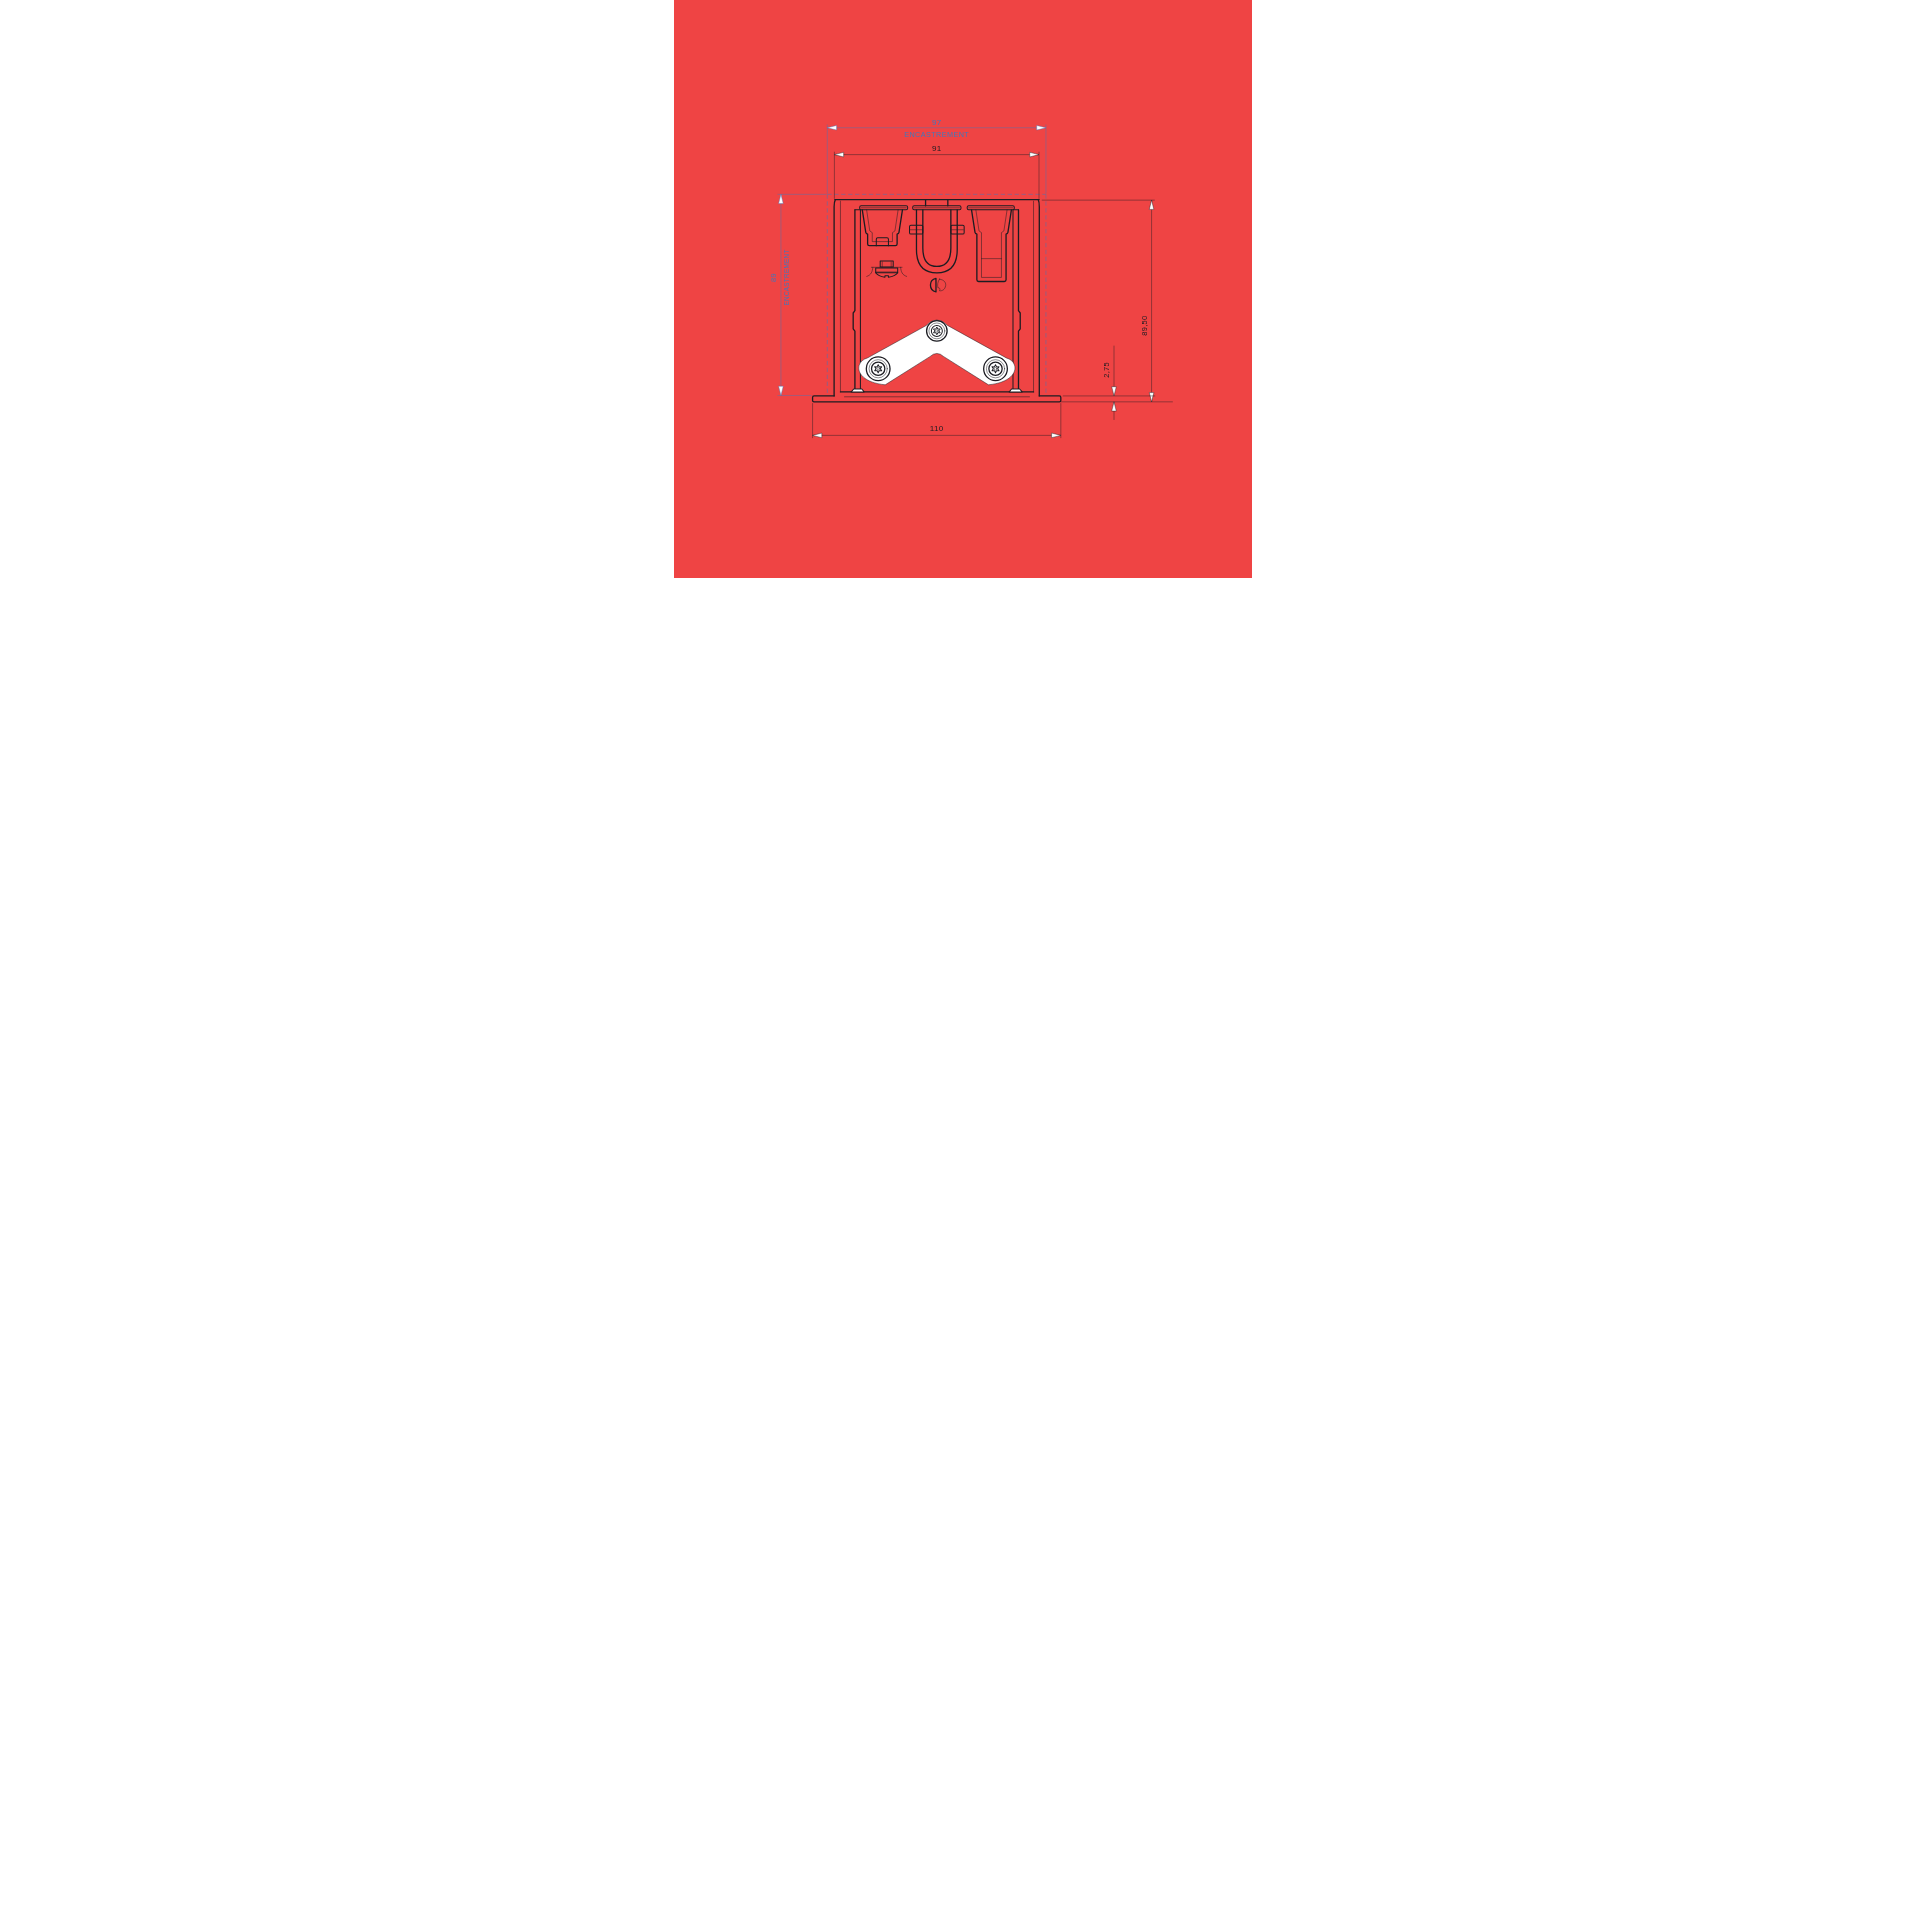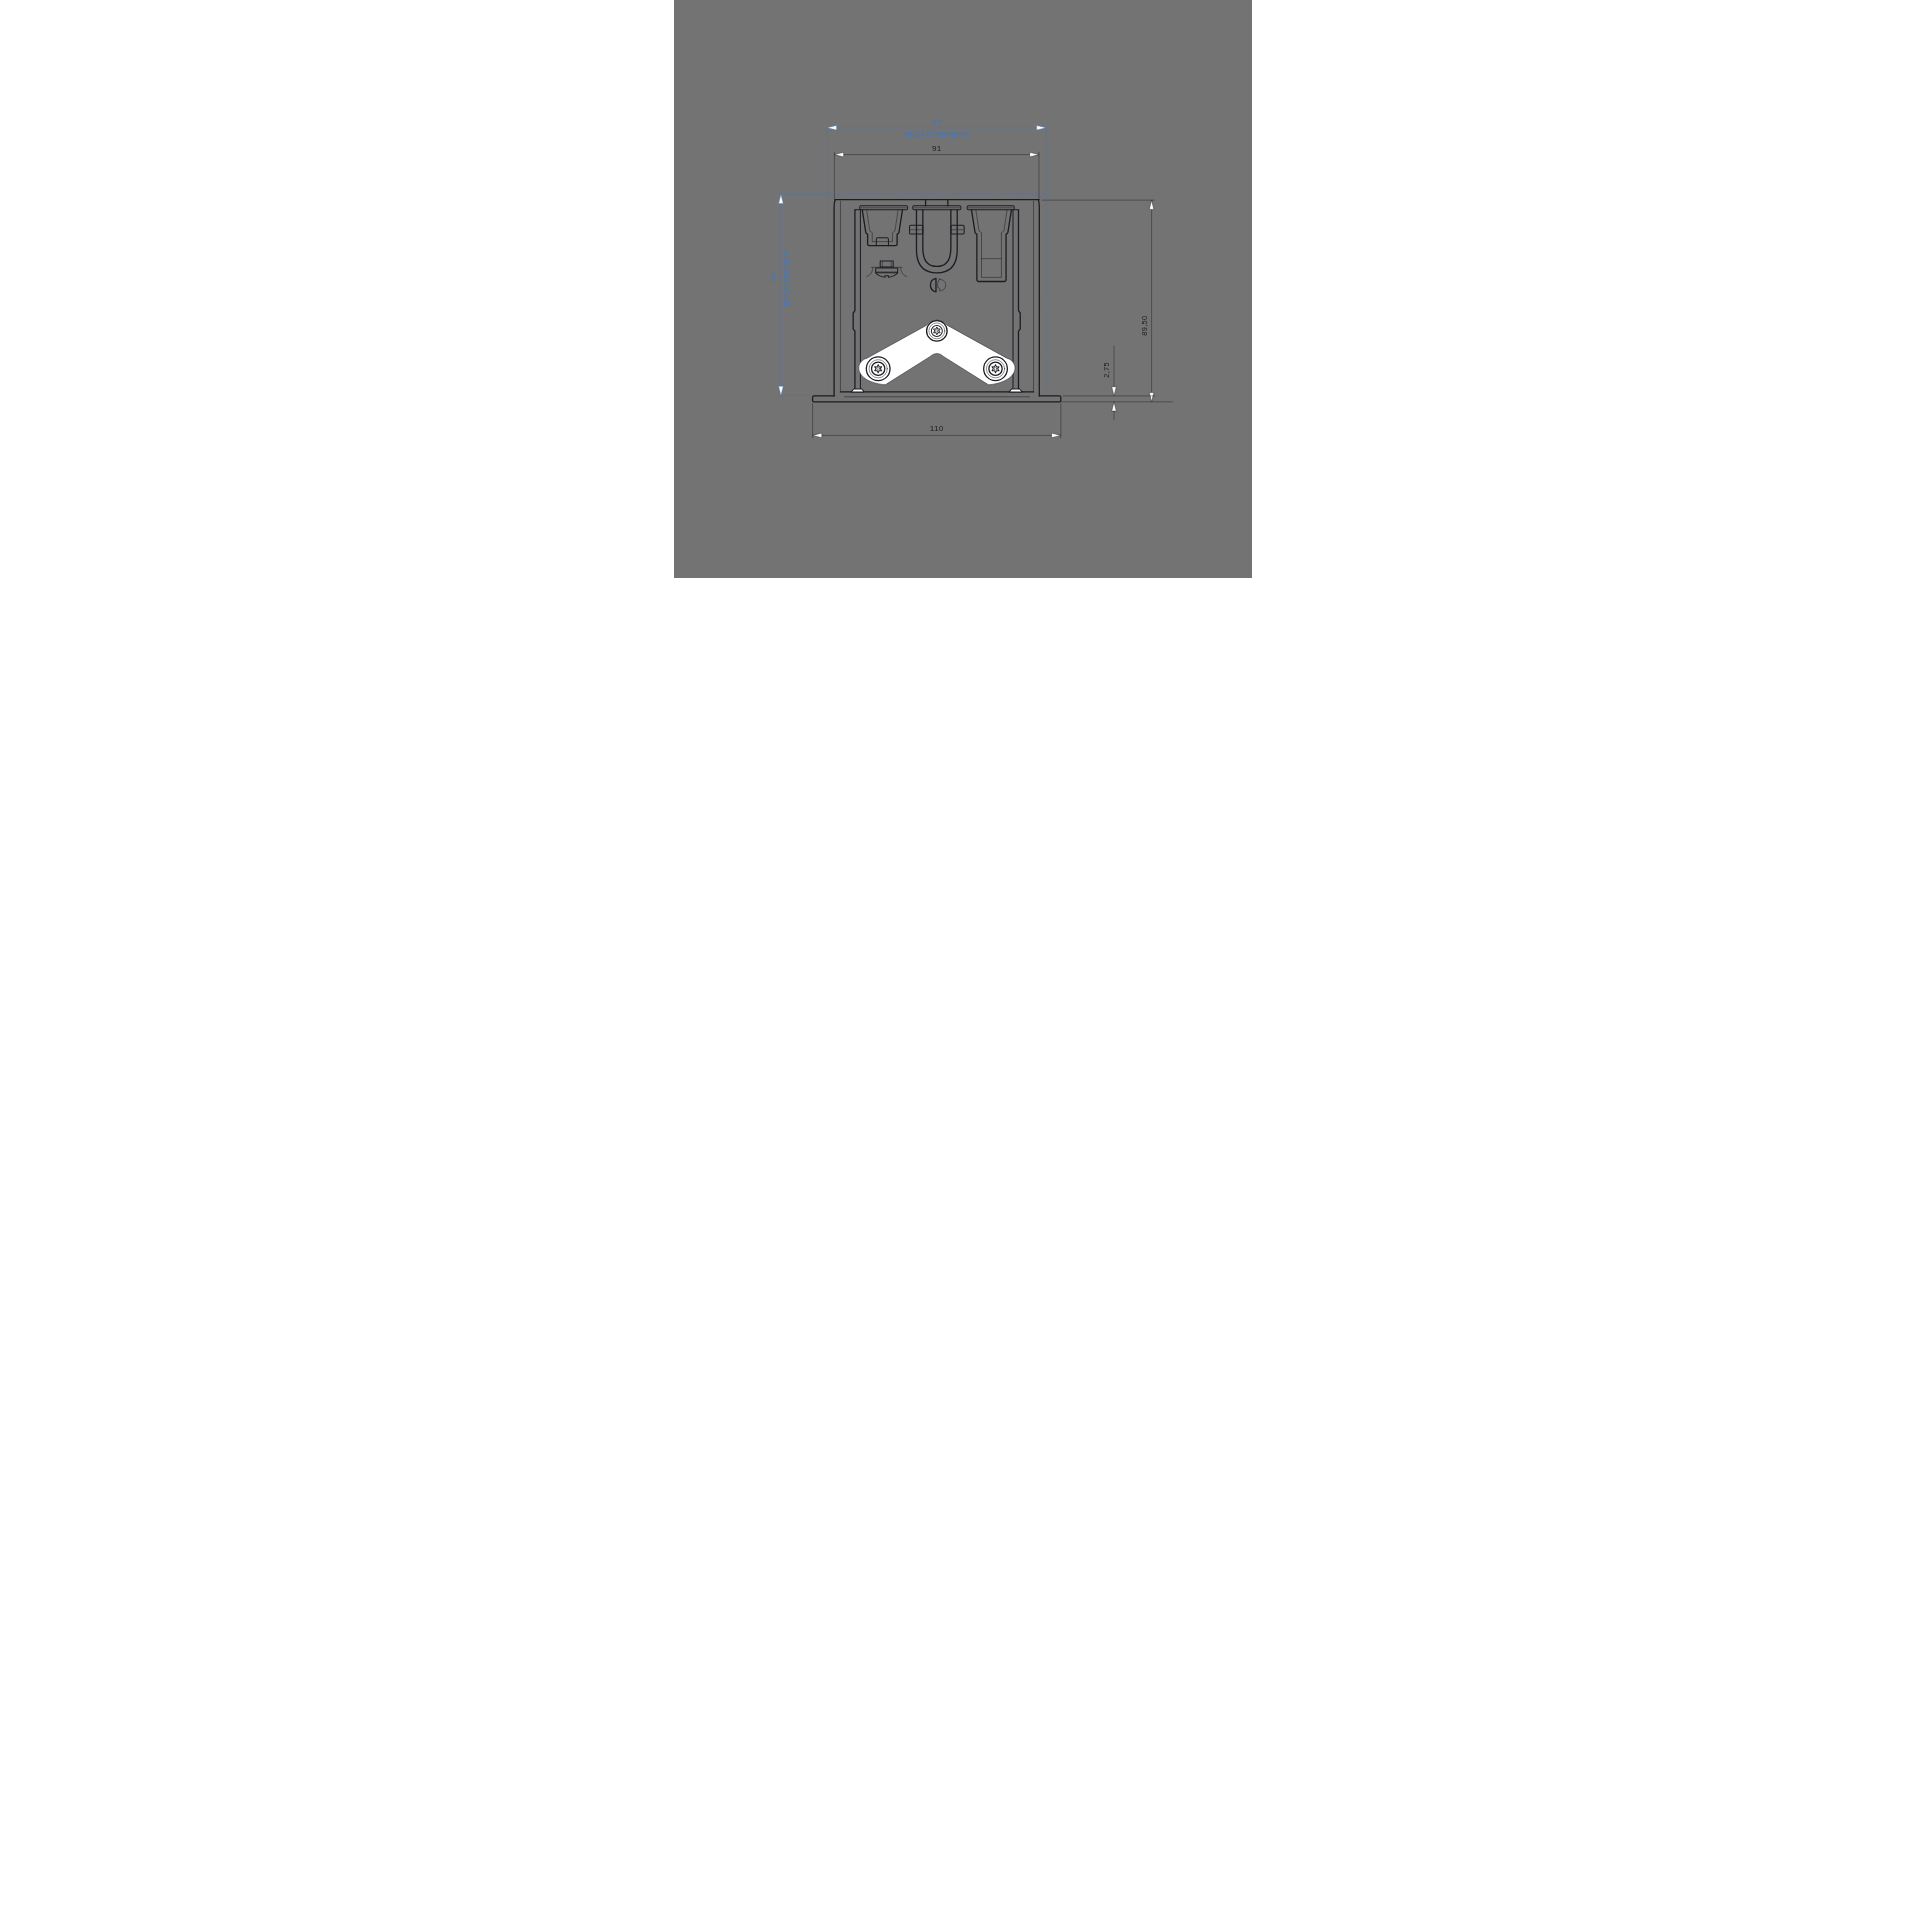--- a/index.html
+++ b/index.html
@@ -1,16 +1,16 @@
 <!DOCTYPE html>
 <html style="font-size:7.7px"><head>
 <meta charset="utf-8">
 <style>
   html,body{margin:0;padding:0;background:#ffffff;}
-  .stage{width:100vw;max-width:578px;aspect-ratio:1/1;margin:0 auto;background:#737373;}
+  .stage{width:100vw;max-width:578px;aspect-ratio:1/1;margin:0 auto;background:#ef4444;}
   svg{display:block;width:100%;height:100%;}
   text{font-family:"Liberation Sans", sans-serif;}
   .dimtxt{font-size:56px;letter-spacing:2px;}
   .dimlbl{font-size:50px;letter-spacing:3px;}
   .dimtxt-sm{font-size:52px;letter-spacing:2px;}
   .dimlbl-sm{font-size:44px;letter-spacing:2px;}
   .thick{fill:none;stroke-width:9;stroke-linejoin:round;stroke-linecap:round;}
   .thick2{fill:none;stroke-width:7;stroke-linejoin:round;stroke-linecap:round;}
   .thin{fill:none;stroke-width:3.5;stroke-linejoin:round;stroke-linecap:round;}
   .dimline{fill:none;stroke-width:3;}

